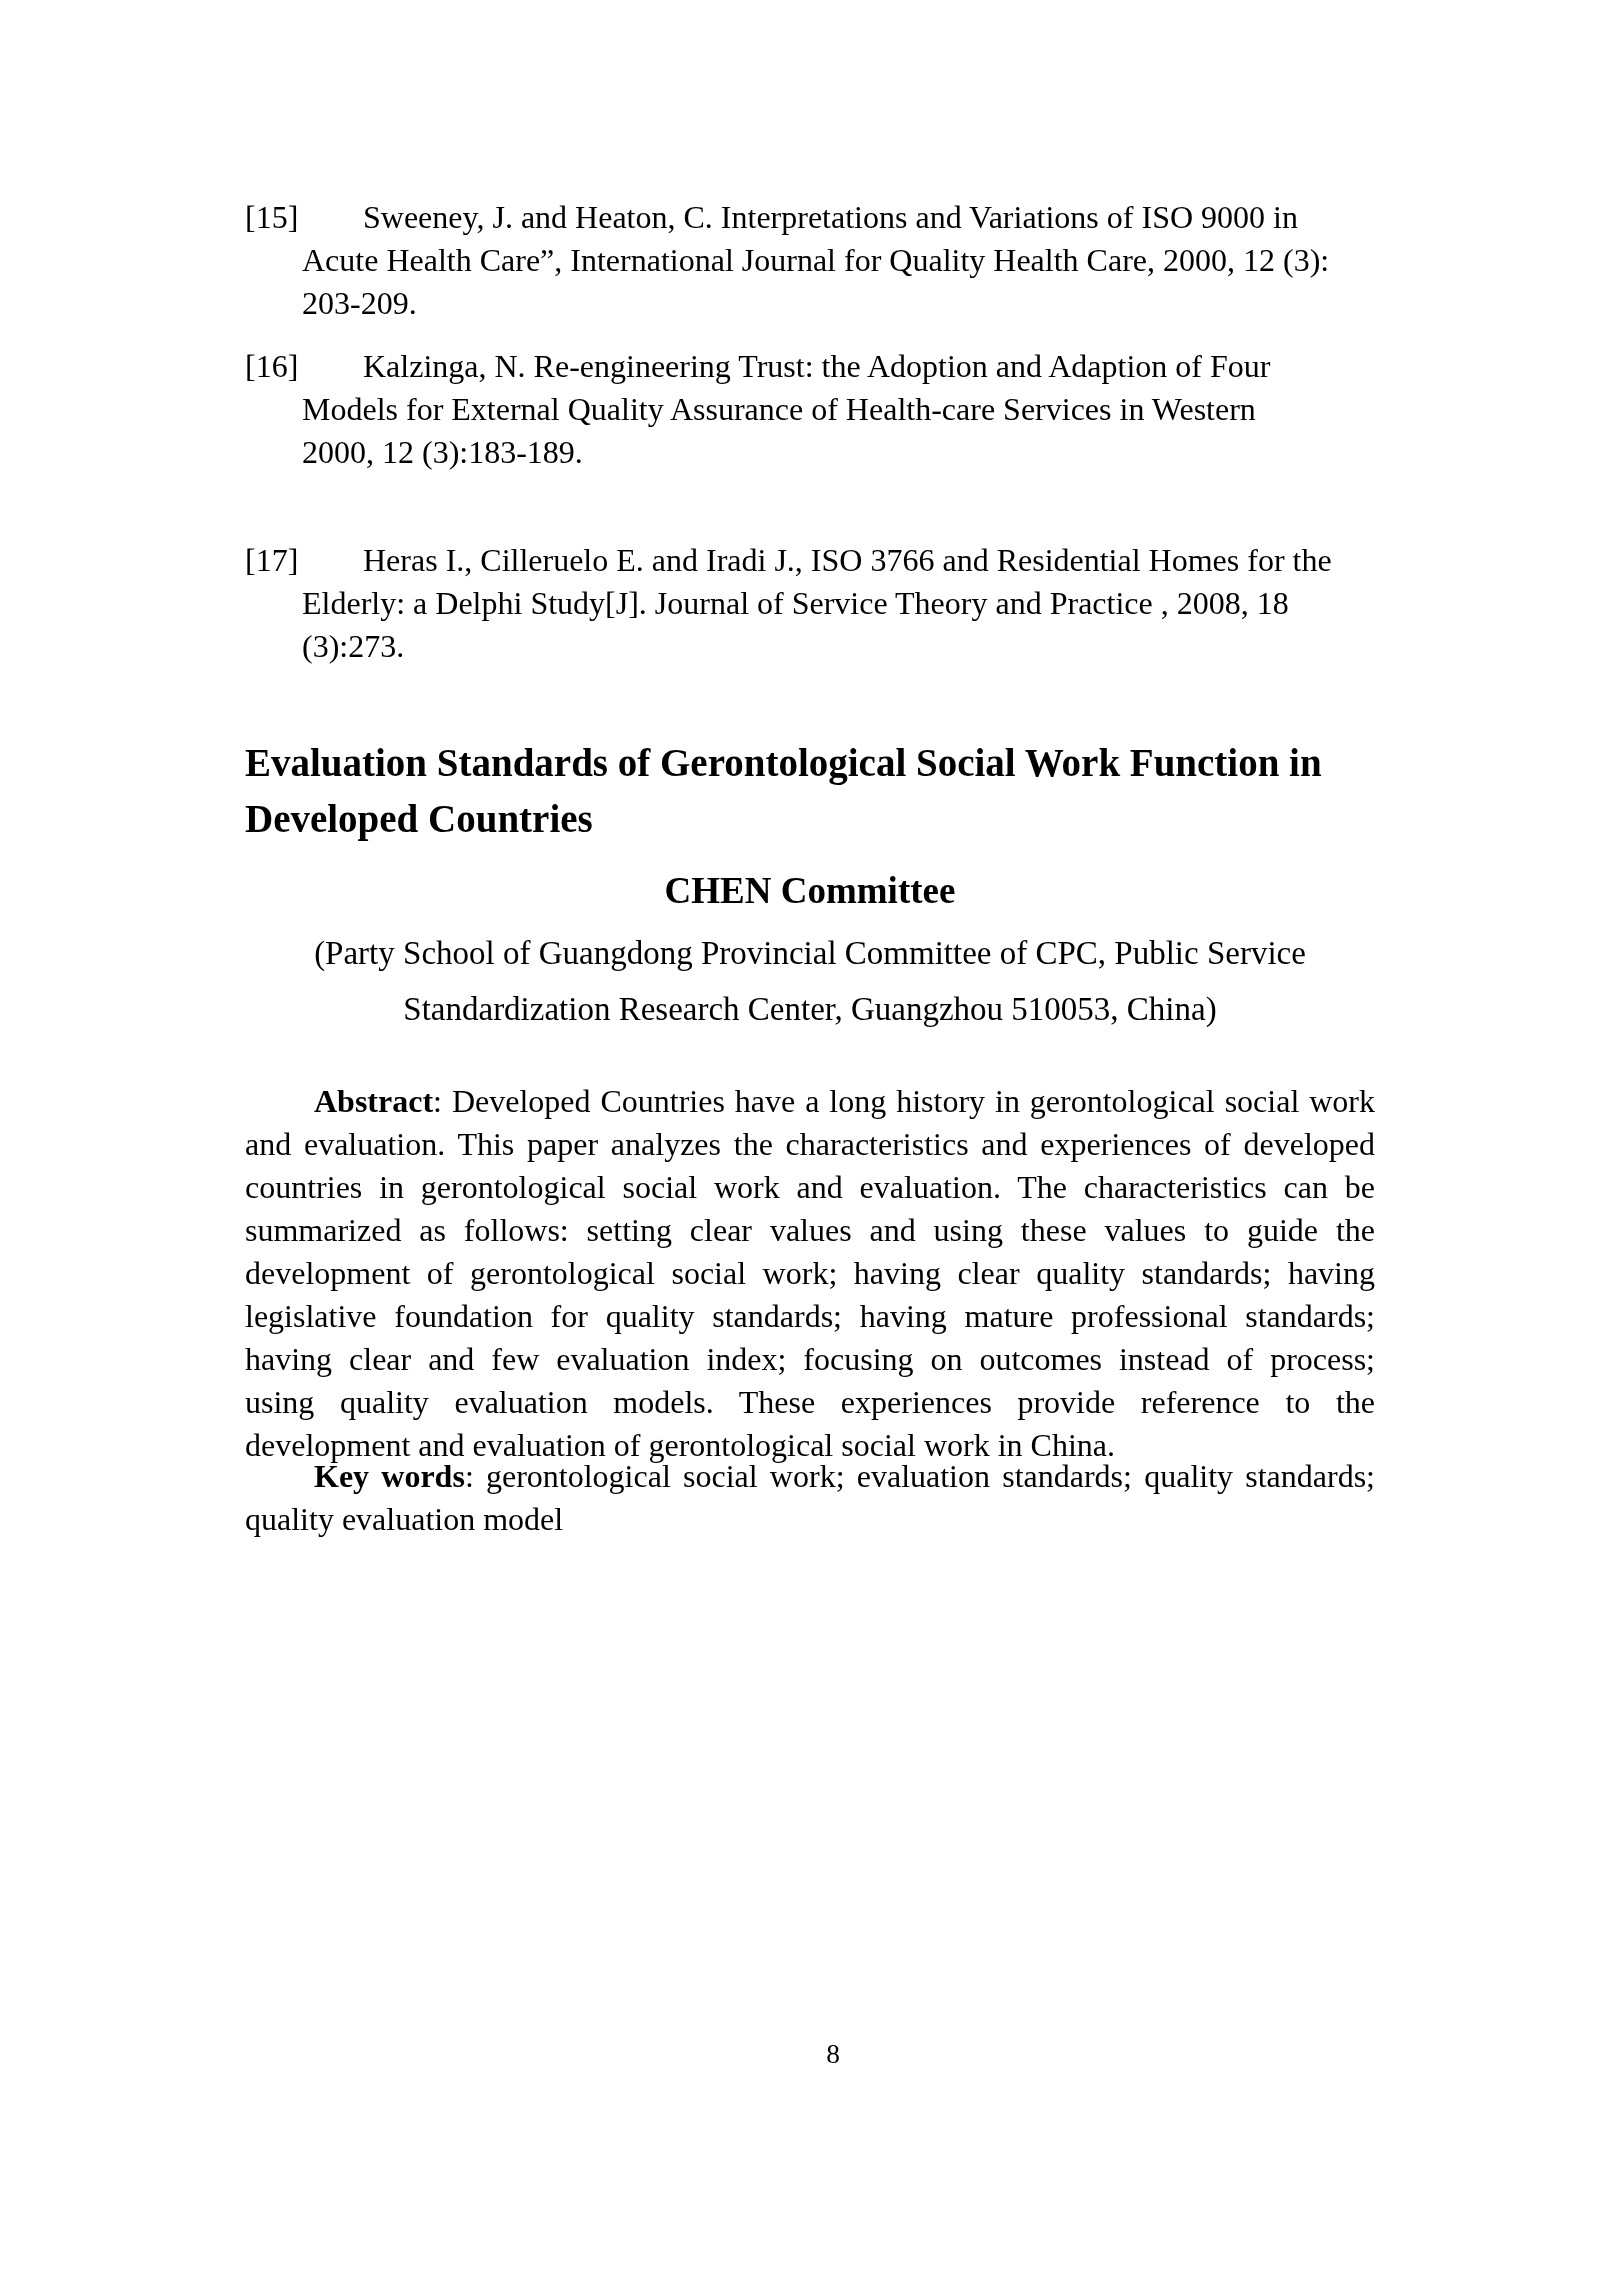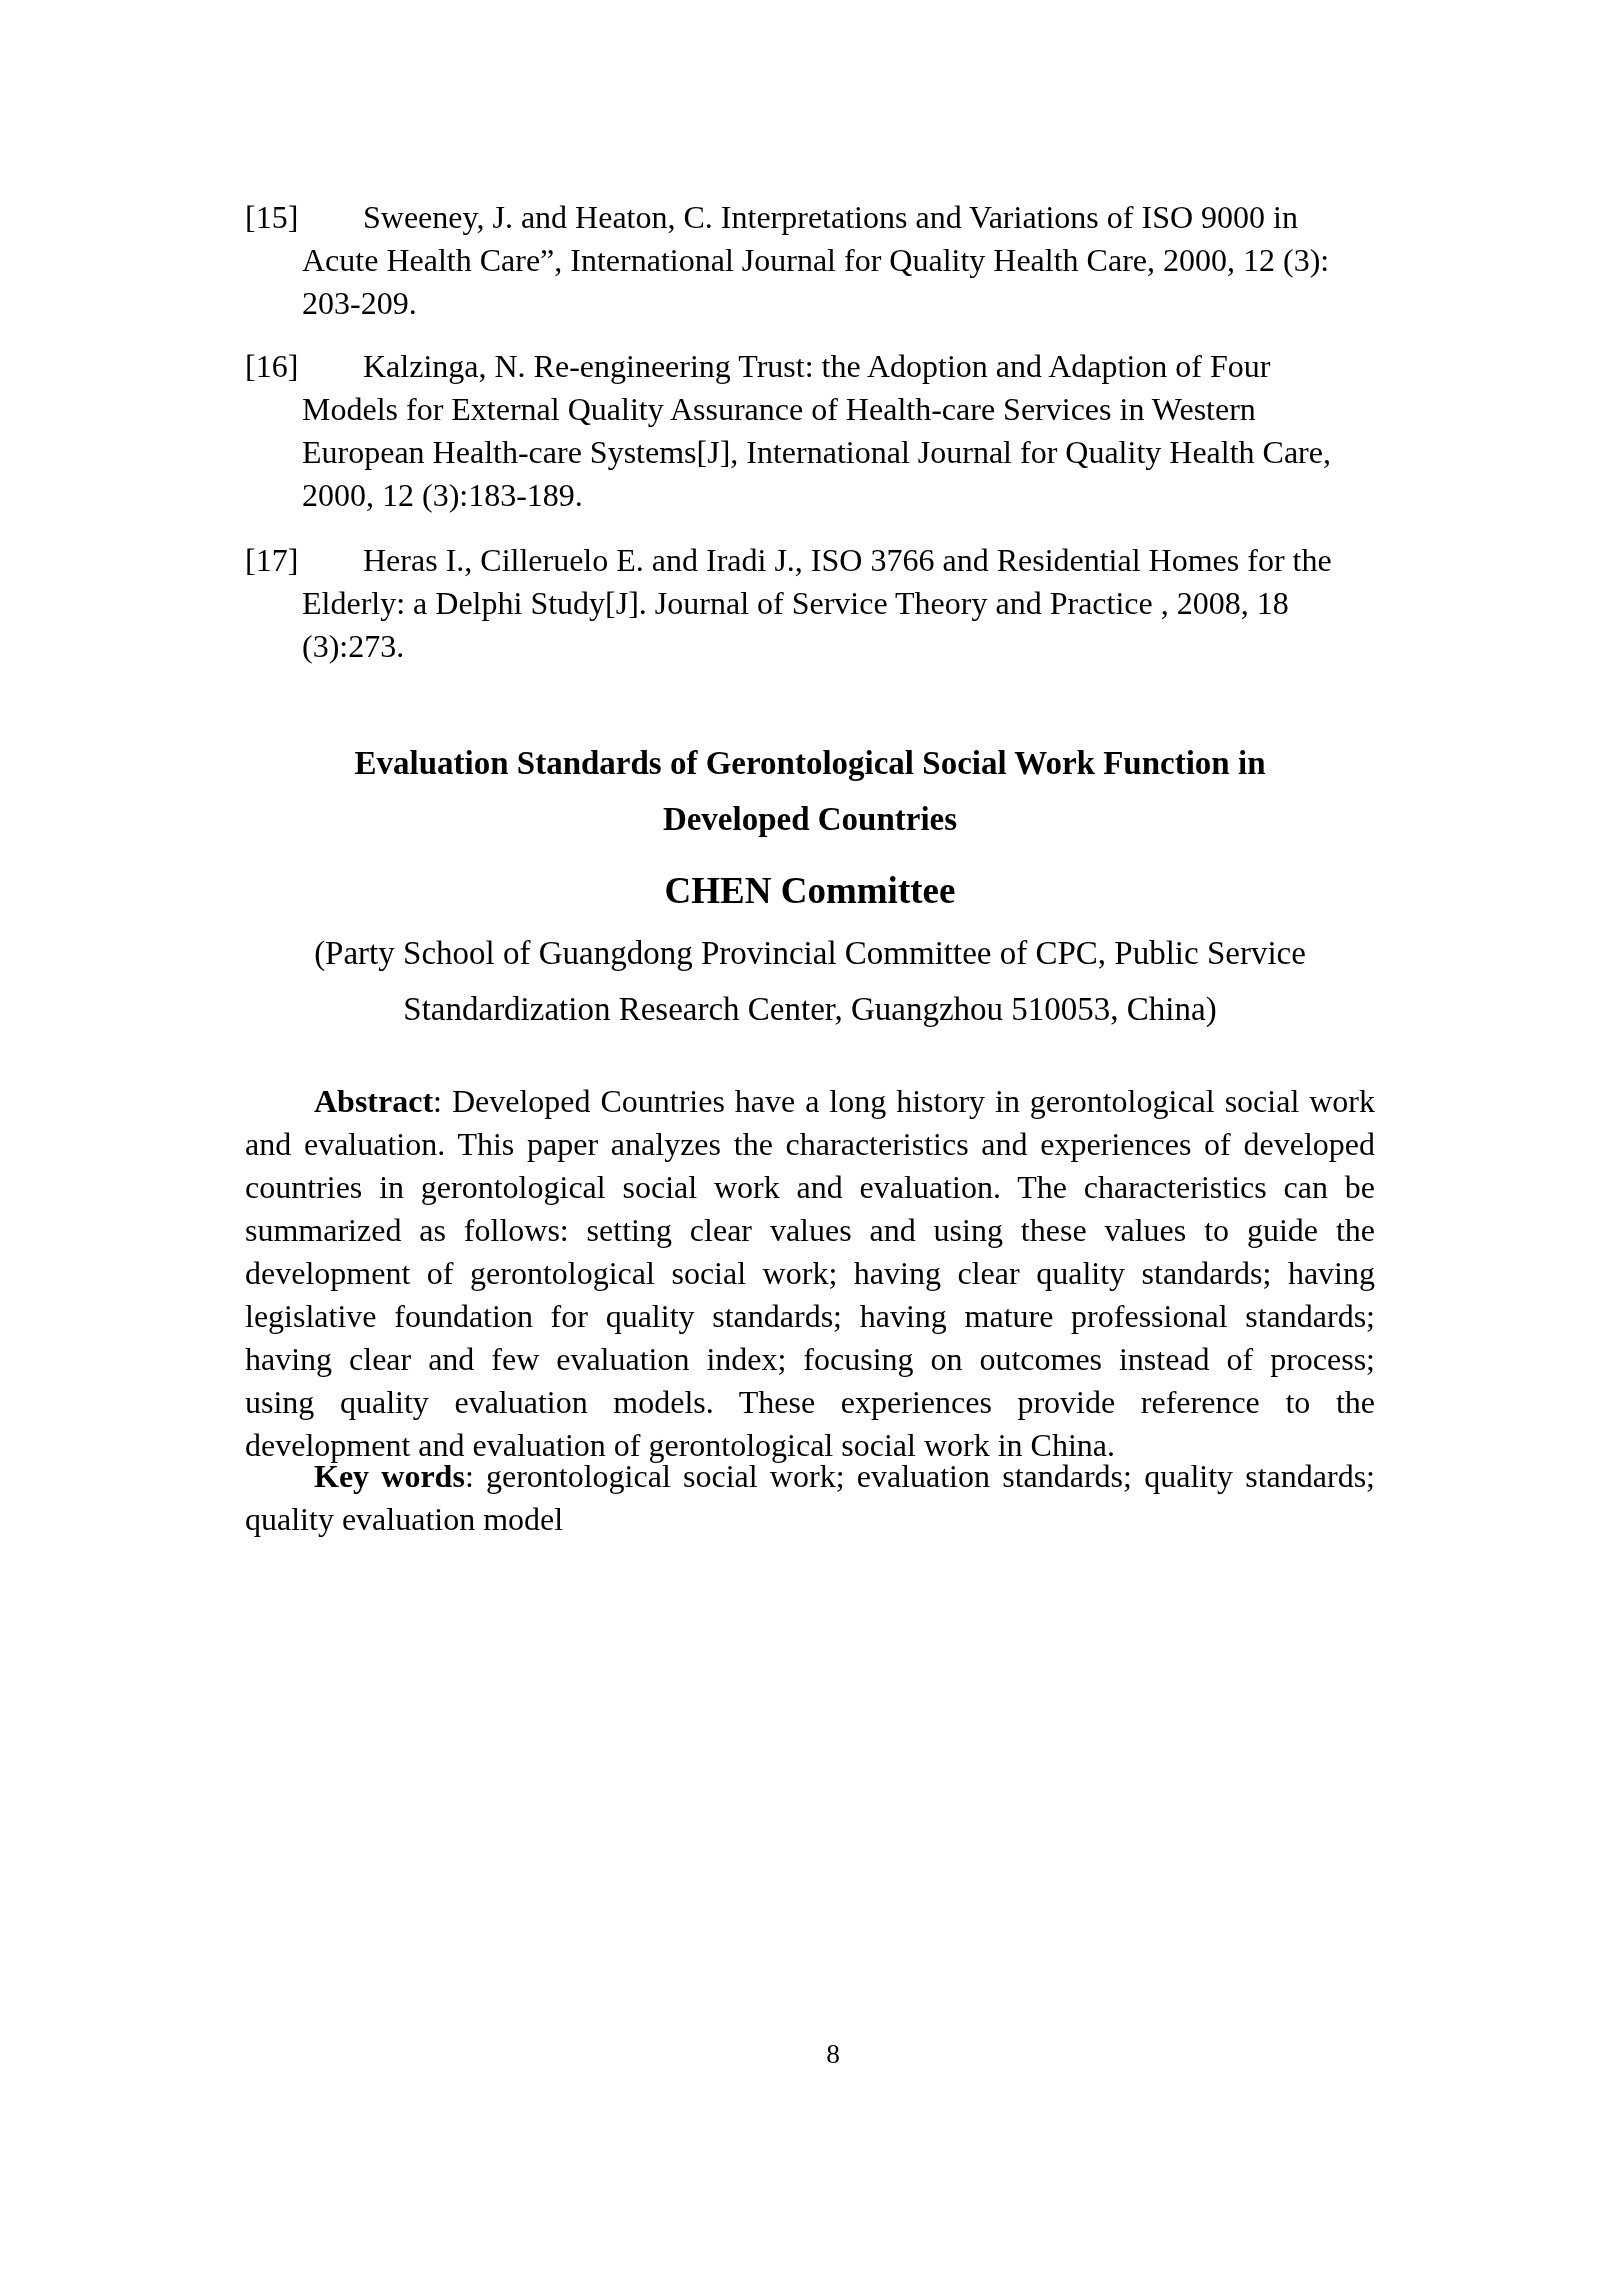--- a/index.html
+++ b/index.html
@@ -41,24 +41,23 @@
   .ref-15 { top: 196px; }
   .ref-16 { top: 345px; }
   .ref-17 { top: 539px; }
 
   
   .title {
     position: absolute;
     left: 245px;
     top: 735px;
     width: 1130px;
-    font-size: 33px;
+    font-size: 39px;
     font-weight: bold;
     line-height: 56px;
-    text-align: center;
     margin: 0;
   }
   .author {
     position: absolute;
     left: 245px;
     top: 866px;
     width: 1130px;
     font-size: 37px;
     font-weight: bold;
     line-height: 49px;
@@ -122,21 +121,20 @@
       <span class="ref-num">[15]</span>
       <div class="ref-line first">Sweeney, J. and Heaton, C. Interpretations and Variations of ISO 9000 in</div>
       <div class="ref-line">Acute Health Care”, International Journal for Quality Health Care, 2000, 12 (3):</div>
       <div class="ref-line">203-209.</div>
     </div>
 
     <div class="ref ref-16">
       <span class="ref-num">[16]</span>
       <div class="ref-line first">Kalzinga, N. Re-engineering Trust: the Adoption and Adaption of Four</div>
       <div class="ref-line">Models for External Quality Assurance of Health-care Services in Western</div>
-      <div class="ref-line">European Health-care Systems[J], International Journal for Quality Health Care,</div>
       <div class="ref-line">2000, 12 (3):183-189.</div>
     </div>
 
     <div class="ref ref-17">
       <span class="ref-num">[17]</span>
       <div class="ref-line first">Heras I., Cilleruelo E. and Iradi J., ISO 3766 and Residential Homes for the</div>
       <div class="ref-line">Elderly: a Delphi Study[J]. Journal of Service Theory and Practice , 2008, 18</div>
       <div class="ref-line">(3):273.</div>
     </div>
 

